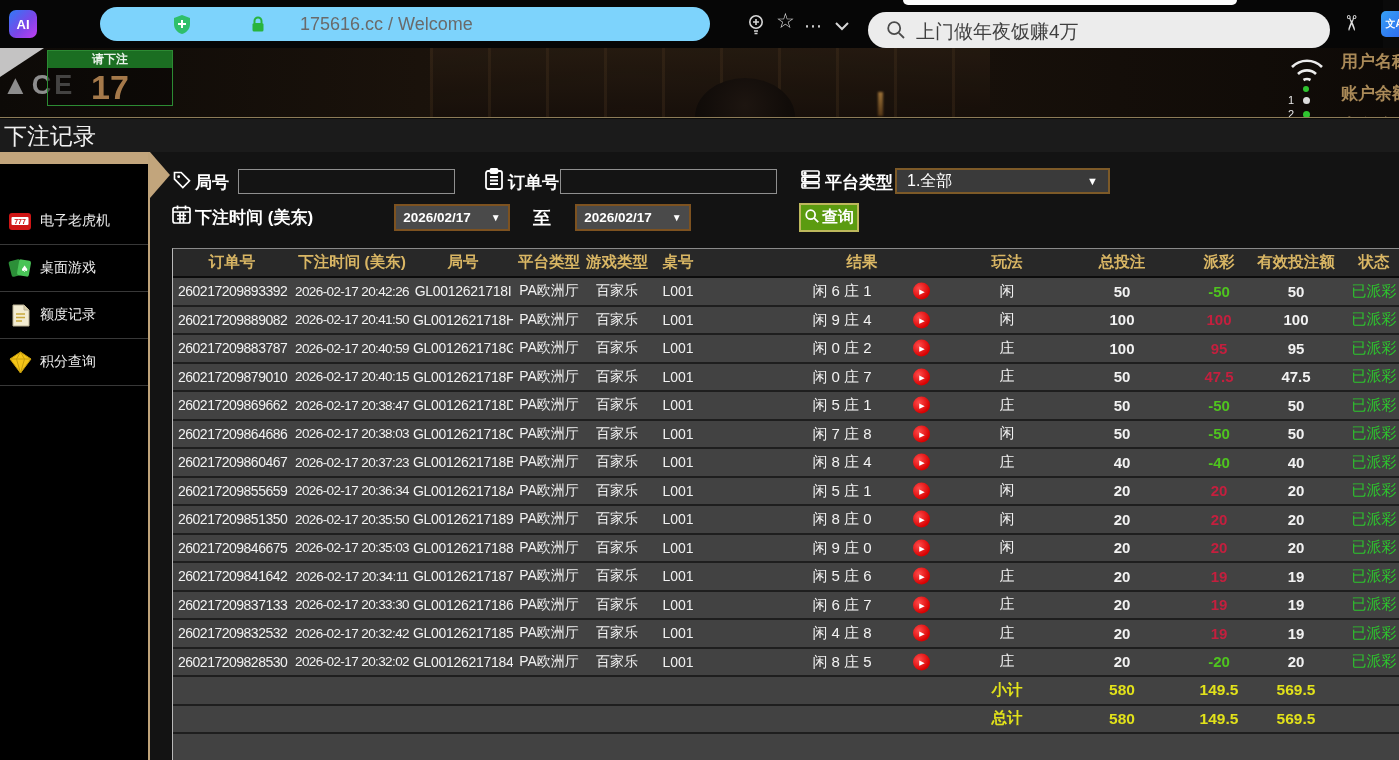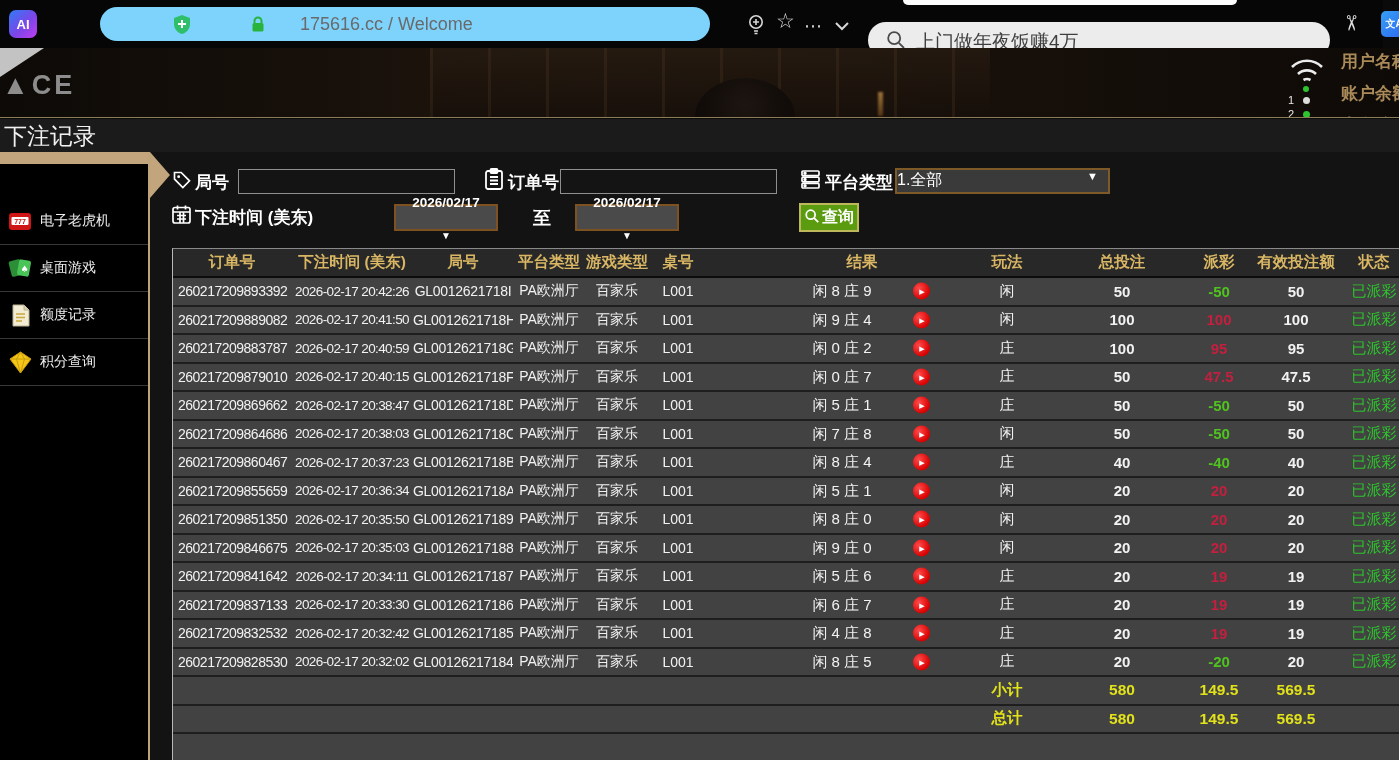--- a/index.html
+++ b/index.html
@@ -14,21 +14,21 @@
              background:linear-gradient(135deg,#2f7bf6 0%,#7b46e8 55%,#c13df0 100%);
              color:#fff; font-size:13px; font-weight:bold; display:flex; align-items:center; justify-content:center; }
   .addr-bar { position:absolute; left:100px; top:7px; width:610px; height:34px; background:#7dd3fc; border-radius:17px; }
   .addr-shield { position:absolute; left:72px; top:7px; }
   .addr-lock { position:absolute; left:150px; top:9px; }
   .addr-url { position:absolute; left:200px; top:7px; font-size:18px; color:#6a6a6a; white-space:nowrap; }
   .bar-ico { position:absolute; top:14px; color:#d6d6d6; }
   .ico-bulb { left:746px; } .ico-star { left:776px; top:10px; font-size:21px; line-height:21px; }
   .ico-dots { left:804px; top:22px; letter-spacing:2px; font-size:18px; line-height:8px; }
   .ico-chevron { left:834px; top:17px; }
-  .search-box { position:absolute; left:868px; top:22px; width:462px; height:36px; background:#ececec; border-radius:18px; }
+  .search-box { position:absolute; left:868px; top:12px; width:462px; height:36px; background:#ececec; border-radius:18px; }
   .search-glass { position:absolute; left:18px; top:8px; }
   .search-text { position:absolute; left:48px; top:7px; font-size:19px; color:#3f3f3f; white-space:nowrap; }
   .ico-scissors { left:1342px; top:11px; font-size:21px; color:#e2e2e2; transform:rotate(90deg); }
   .translate-ico { position:absolute; left:1381px; top:11px; width:26px; height:26px; border-radius:5px;
                    background:linear-gradient(135deg,#36a0f5,#2d65ee); color:#fff; font-size:10px; font-weight:bold;
                    display:flex; align-items:center; justify-content:center; line-height:10px; }
 
   
   .video-strip { position:absolute; left:0; top:48px; width:1399px; height:70px; overflow:hidden;
                  background:linear-gradient(90deg,#0d0a07 0%,#1a120b 30%,#20170e 45%,#17100a 70%,#0e0a07 100%);
@@ -73,24 +73,24 @@
   .active-body .lbl { color:#f7f7f7; font-size:18px; font-weight:600; margin-left:6px; white-space:nowrap; }
   .side-arrow { position:absolute; left:150px; top:0; width:20px; height:46px; background:#c2a57c;
                 clip-path:polygon(0 0,100% 50%,0 100%); z-index:5; }
 
   
   .content { position:absolute; left:150px; top:152px; width:1249px; height:608px; background:#131313; overflow:hidden; }
   .f-label { position:absolute; color:#fff; font-size:17px; font-weight:bold; white-space:nowrap; }
   .f-input { position:absolute; width:217px; height:25px; background:#141414; border:1px solid #8f8f8f; color:#eee;
              font-size:14px; padding:0 6px; outline:none; }
   .f-select { position:absolute; width:215px; height:26px; background:#3a3a3a; border:2px solid #7d5a28; color:#fff;
-              font-size:16px; display:flex; align-items:flex-start; padding-left:0; cursor:pointer; }
+              font-size:16px; display:flex; align-items:center; padding-left:10px; cursor:pointer; }
   .f-select .arr { position:absolute; right:10px; font-size:11px; color:#fff; }
-  .date-select { position:absolute; width:104px; height:27px; background:#4a4a4a; border:2px solid #7d5220; color:#fff;
-                 font-size:13.5px; font-weight:bold; display:flex; align-items:center; justify-content:center; gap:20px; cursor:pointer;flex-direction:column; }
+  .date-select { position:absolute; width:116px; height:27px; background:#4a4a4a; border:2px solid #7d5220; color:#fff;
+                 font-size:13.5px; font-weight:bold; display:flex; align-items:center; justify-content:center; gap:20px; cursor:pointer; }
   .date-select .arr { font-size:10px; }
   .query-btn { position:absolute; left:649px; top:51px; width:60px; height:29px; background:#5b9b10;
                border:2px solid #bdb85c; color:#fff; font-size:16px; font-weight:bold;
                display:flex; align-items:center; justify-content:center; gap:2px; cursor:pointer; }
   .f-ico { position:absolute; }
 
   
   .table-wrap { position:absolute; left:22px; top:96px; width:1227px; height:512px; overflow:hidden;
                 border-left:1px solid #b9b9b9; border-top:1px solid #8a8a8a; }
   table { border-collapse:collapse; table-layout:fixed; width:1234px; }
@@ -167,20 +167,24 @@
     <div class="translate-ico">文A</div>
   </div>
 
   <div class="video-strip">
     <div class="wood"></div>
     <div class="wedge"></div>
     <div class="ace-logo">▲CE</div>
     <div class="dealer-head"></div>
 
     <div class="lamp"></div>
+    <div class="bet-box">
+      <div class="prompt">请下注</div>
+      <div class="count">17</div>
+    </div>
     <span class="wifi-wrap">
       <svg width="42" height="32" viewBox="0 0 42 32" fill="none" stroke="#ececec" stroke-width="2.6">
           <path d="M6 13 a21 21 0 0 1 30 0"></path>
           <path d="M12 20 a13 13 0 0 1 18 0"></path>
           <path d="M17.5 26 a7 7 0 0 1 7 0"></path>
         </svg>
     </span>
     <div class="wifi-dot"></div>
     <span class="mk mk1">1</span>
     <span class="mkdot mkdot1"></span>
@@ -326,21 +330,21 @@
           </thead>
         <tbody id="tbody">
             <tr>
               <td class="c0">260217209893392</td>
               <td class="c1">2026-02-17 20:42:26</td>
               <td class="c2">GL0012621718I</td>
               <td class="c3">PA欧洲厅</td>
               <td class="c4">百家乐</td>
               <td class="c5">L001</td>
               <td class="c6">
-                <span class="result-text">闲 8 庄 9</span>
+                <span class="result-text">闲 6 庄 1</span>
                 <span class="play-btn">
                   <span>▶</span>
                 </span>
               </td>
               <td class="c7">闲</td>
               <td class="c8">50</td>
               <td class="c9 pay-neg">-50</td>
               <td class="c10">50</td>
               <td class="c11 status">已派彩</td>
             </tr>

